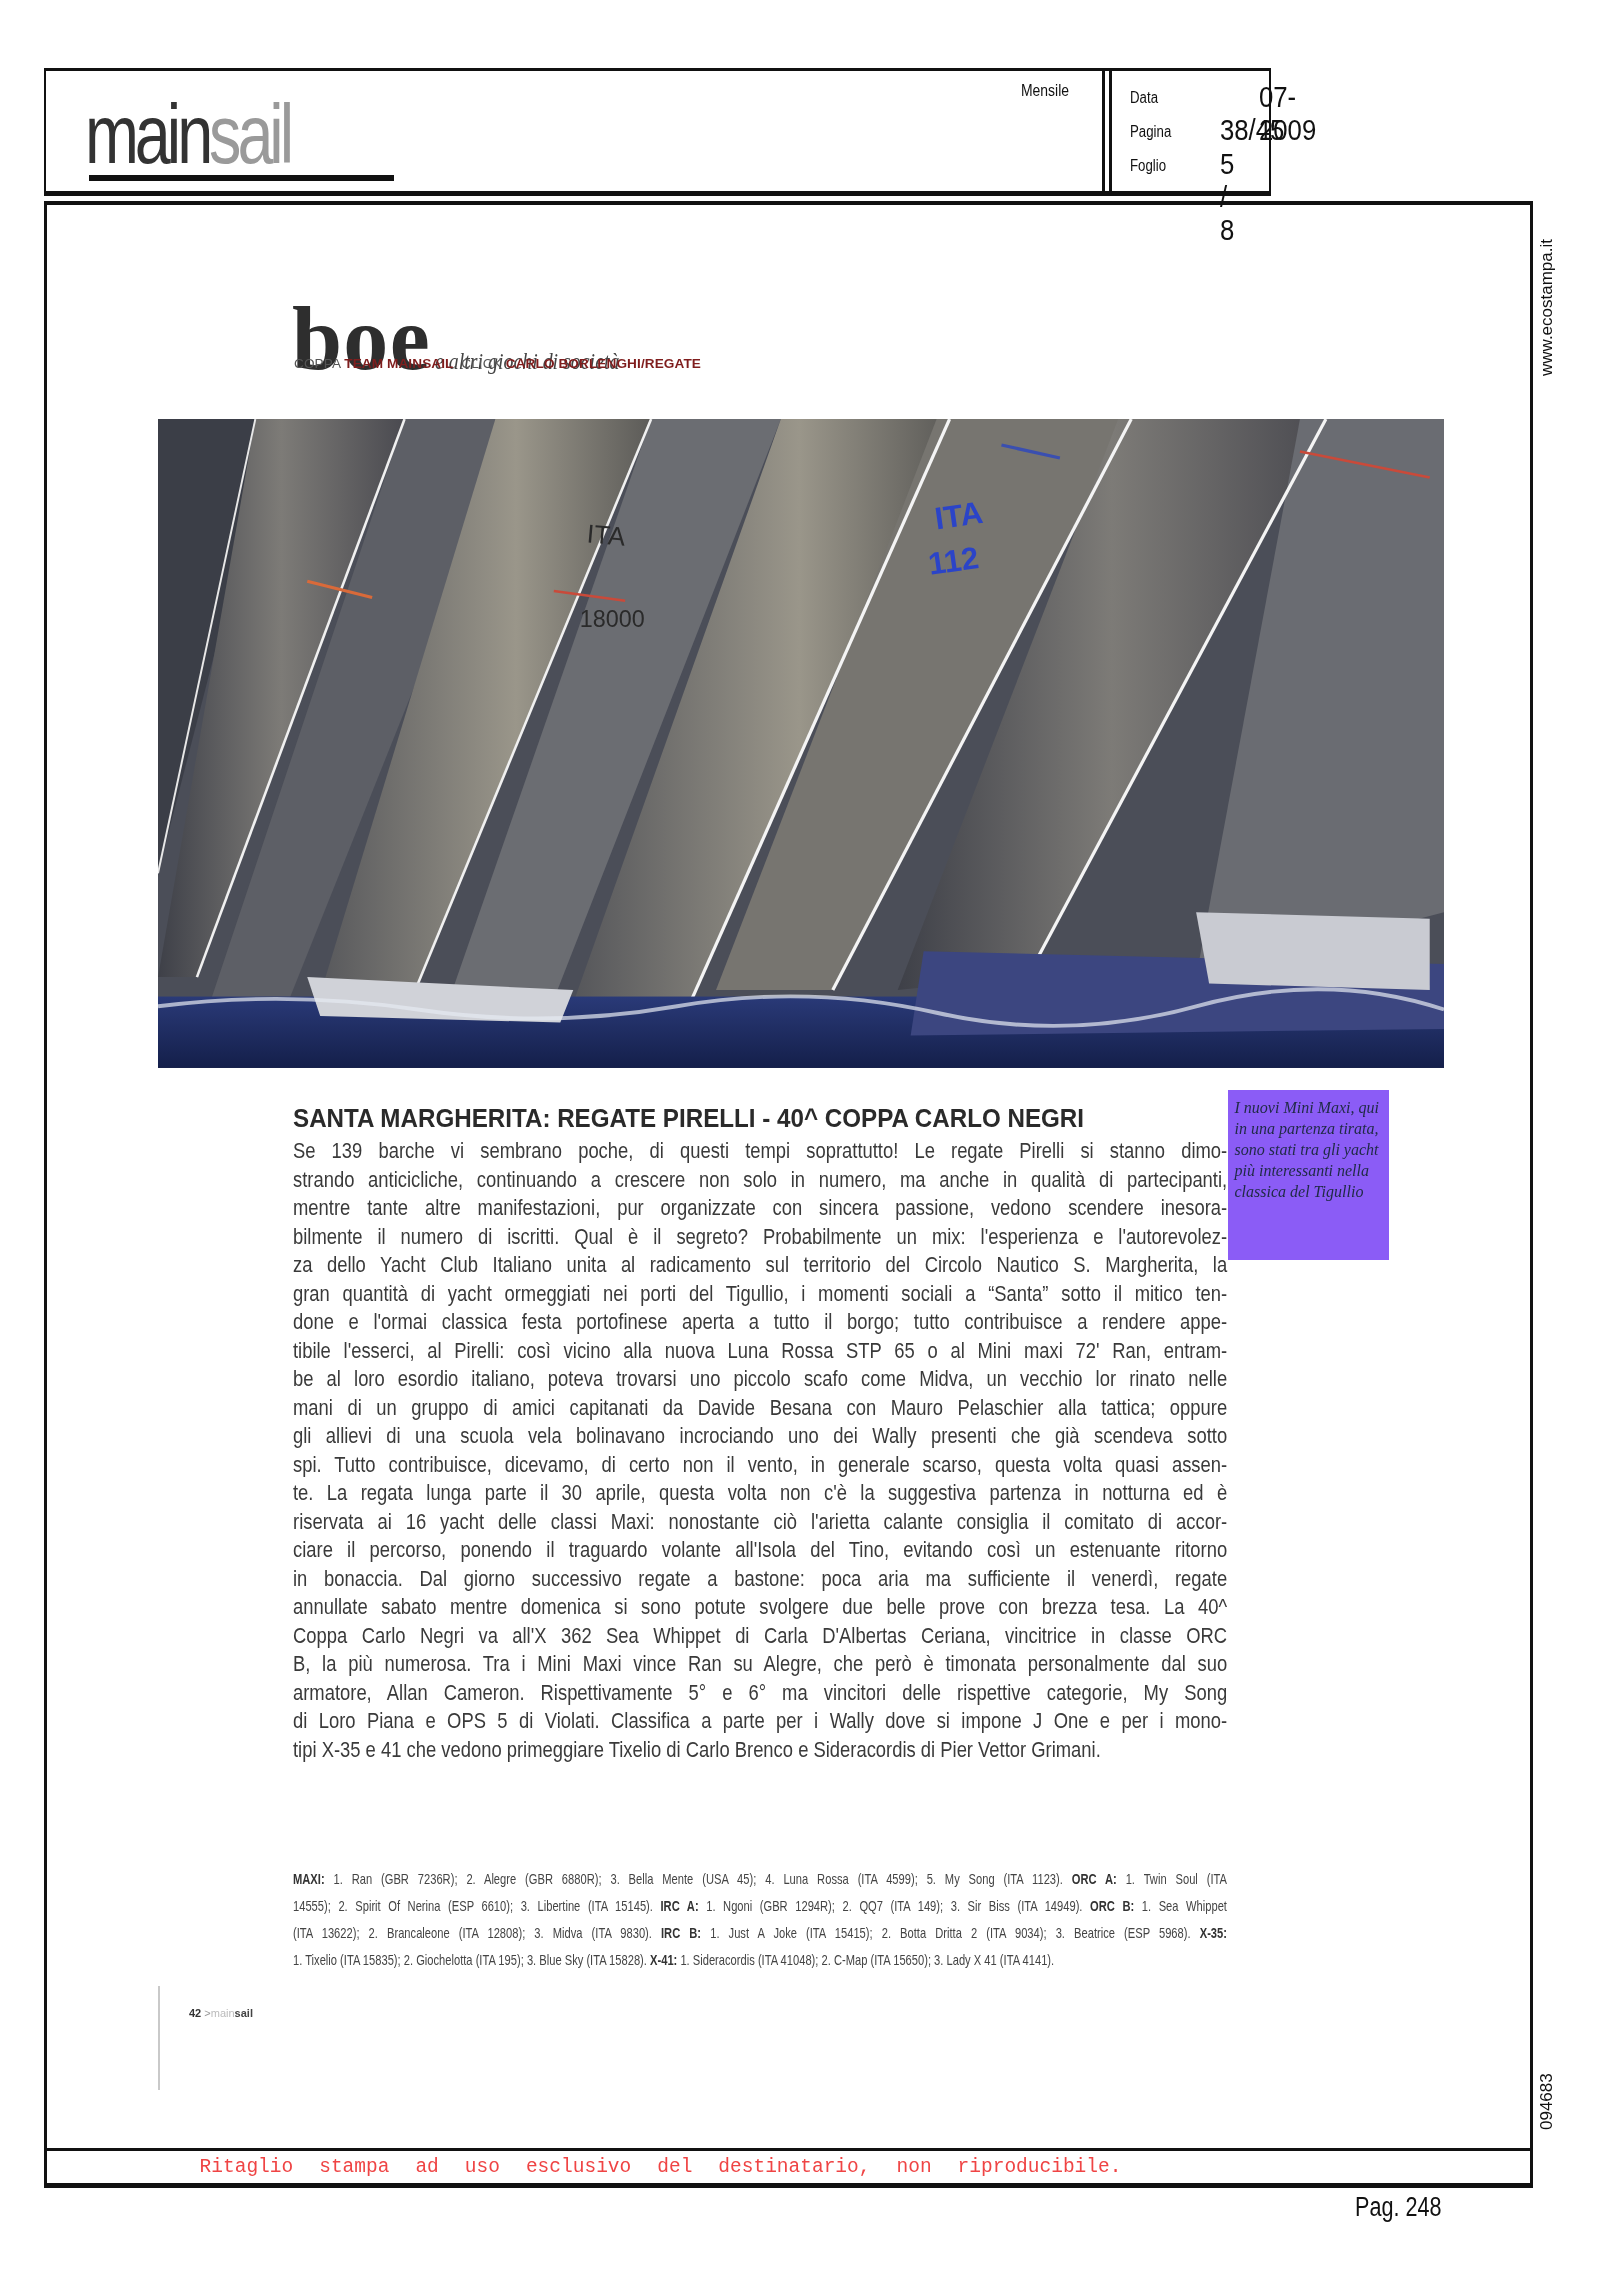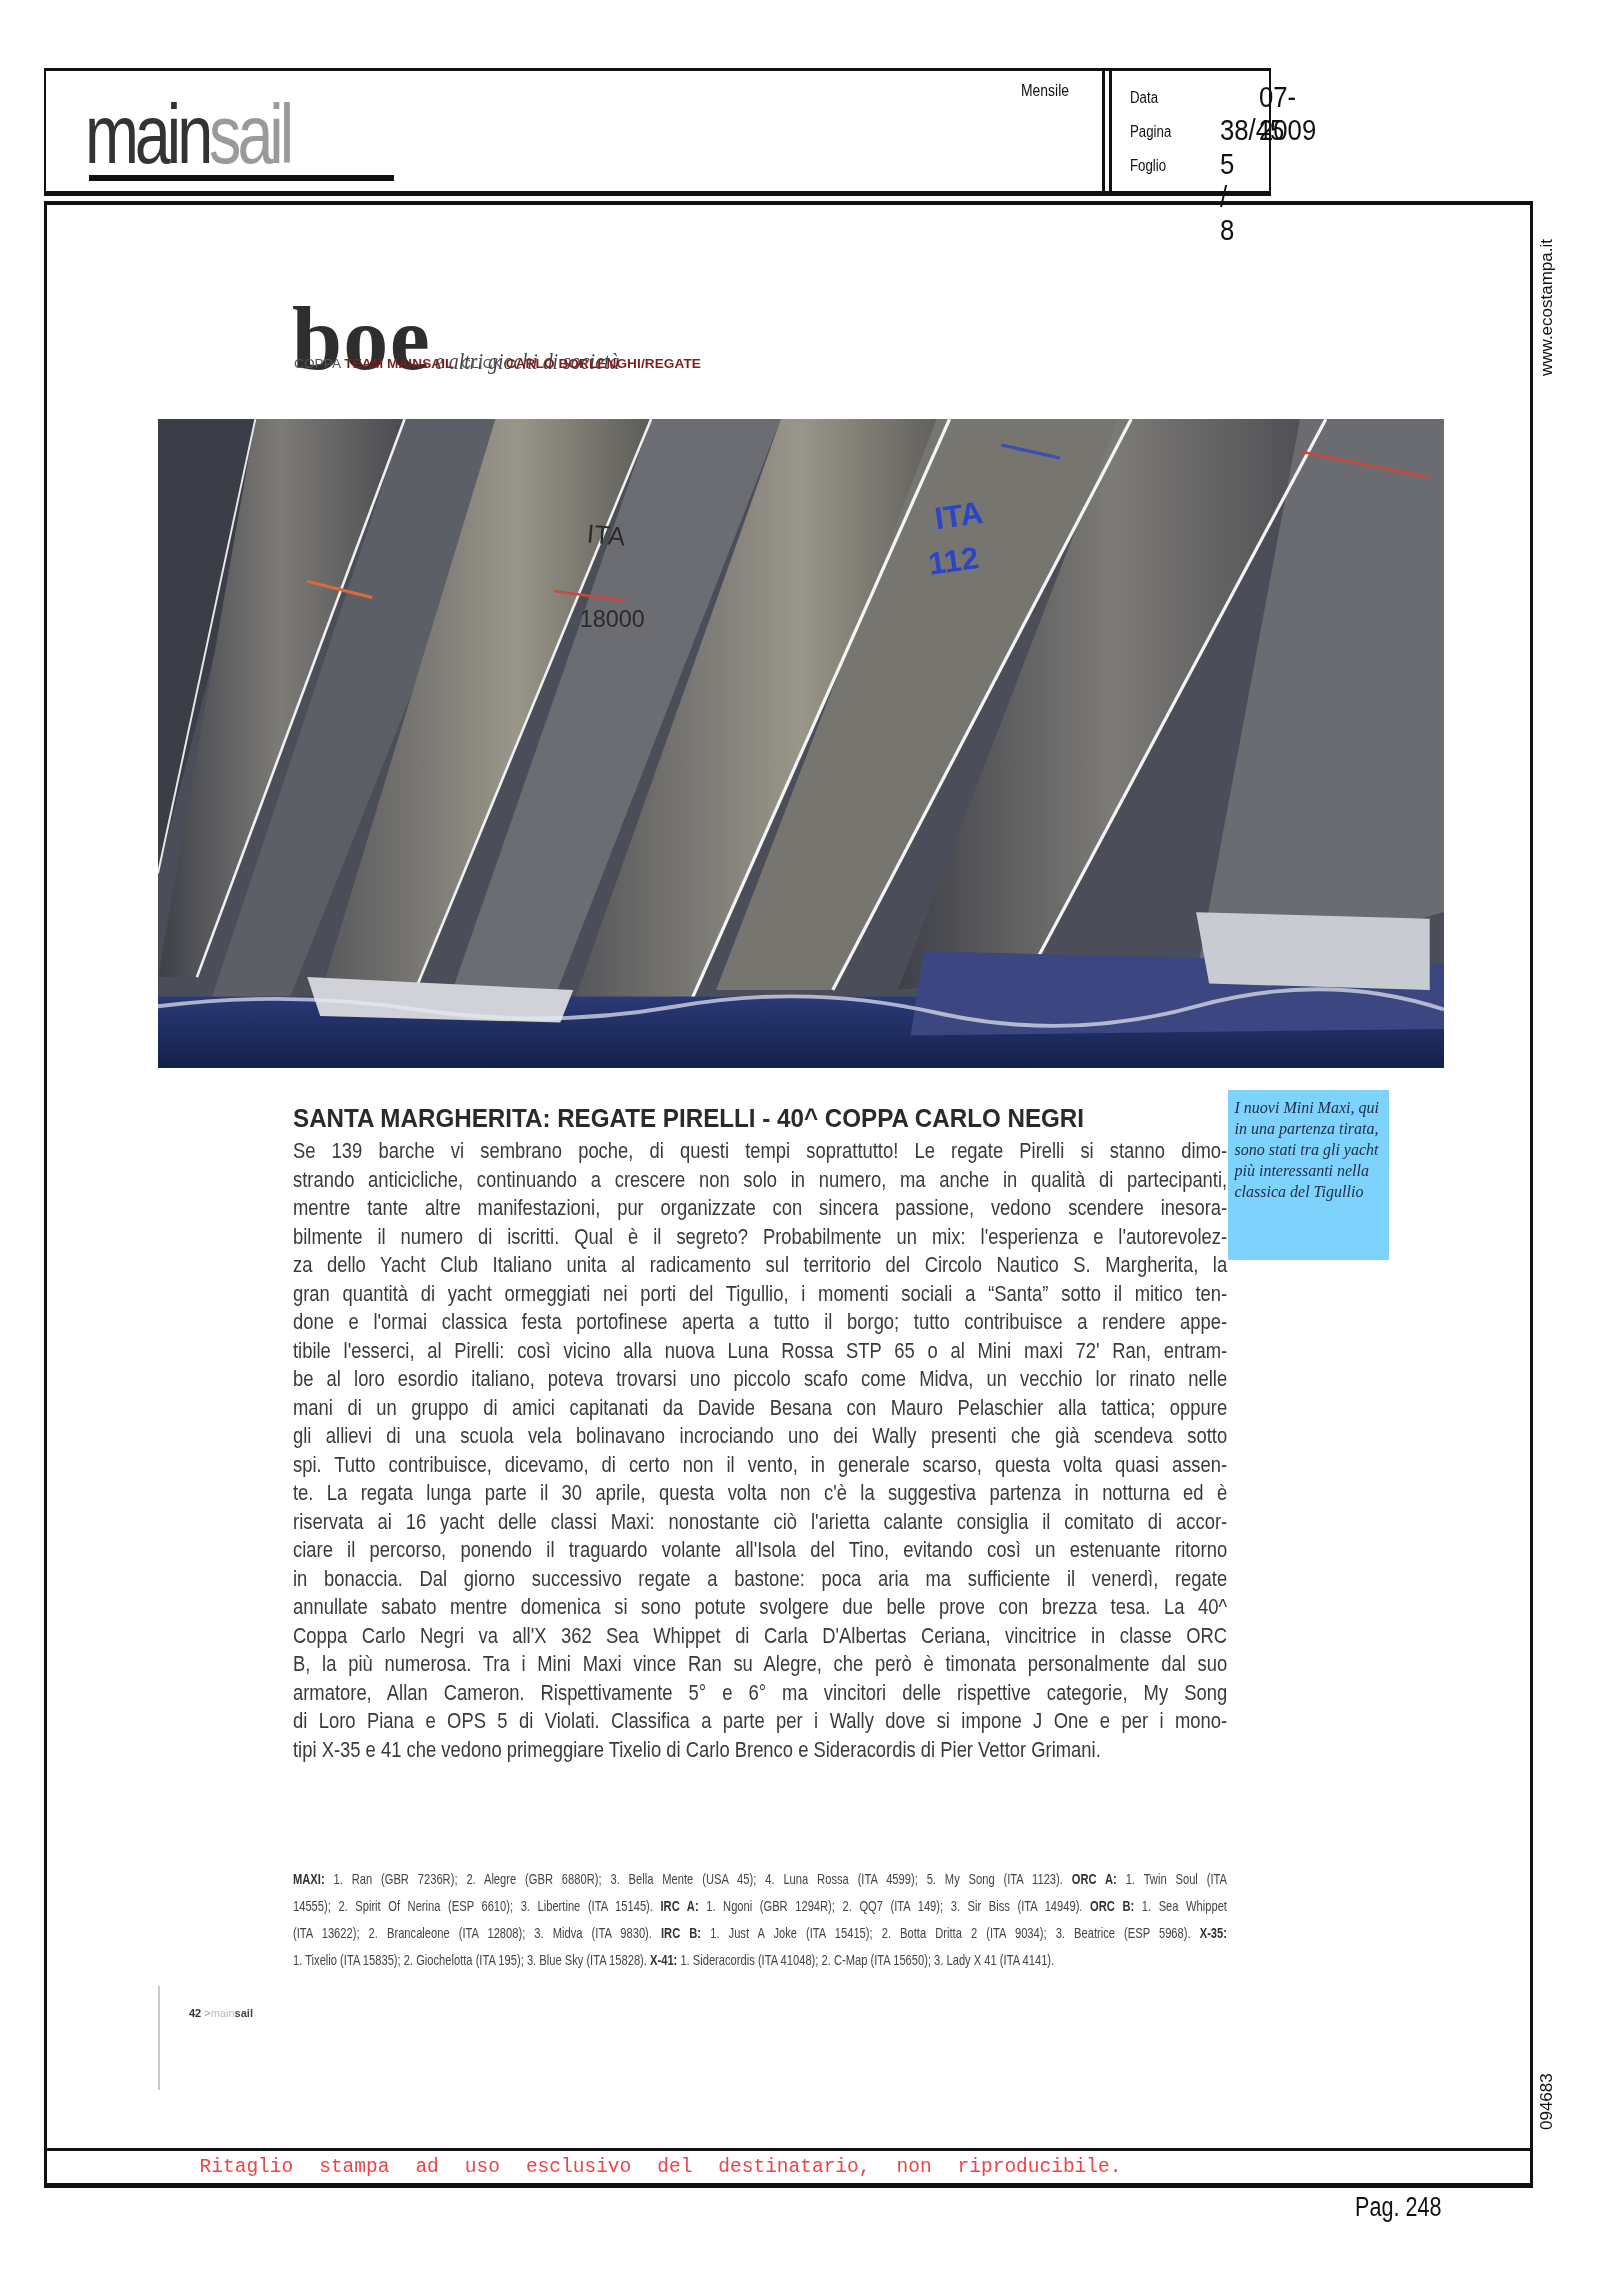--- a/index.html
+++ b/index.html
@@ -94,21 +94,21 @@
     .results {
       position: absolute; left: 293px; top: 1866px; width: 934px;
       font-size: 14.3px; line-height: 27px; color: #444;
     }
     .results p { white-space: nowrap; text-align-last: justify; transform: scaleX(0.78); transform-origin: left top; width: 128.2%; }
     .results p.last { text-align-last: left; }
     .results b { color: #333; font-weight: 700; }
 
     .caption {
       position: absolute; left: 1228px; top: 1090px; width: 161px; height: 170px;
-      background: #7dd3fc;
+      background: #8b5cf6;
       clip-path: path('M0 0 L248 0 L248 196 C210 196 180 210 150 222 C110 240 70 260 0 262 Z');
       padding: 6.5px 5.2px 0 6.5px;
       font-family: "Liberation Serif", serif; font-style: italic; font-size: 16px; line-height: 21px; color: #1f2a44;
     }
     .folio {
       position: absolute; left: 189px; top: 2007px; font-size: 11px; color: #999;
     }
     .folio .num { color: #333; font-weight: 700; margin-top: 32px; }
     .folio .mainsail-main { color: #bbb; }
     .folio .mainsail-sail { color: #444; font-weight: 700; }

